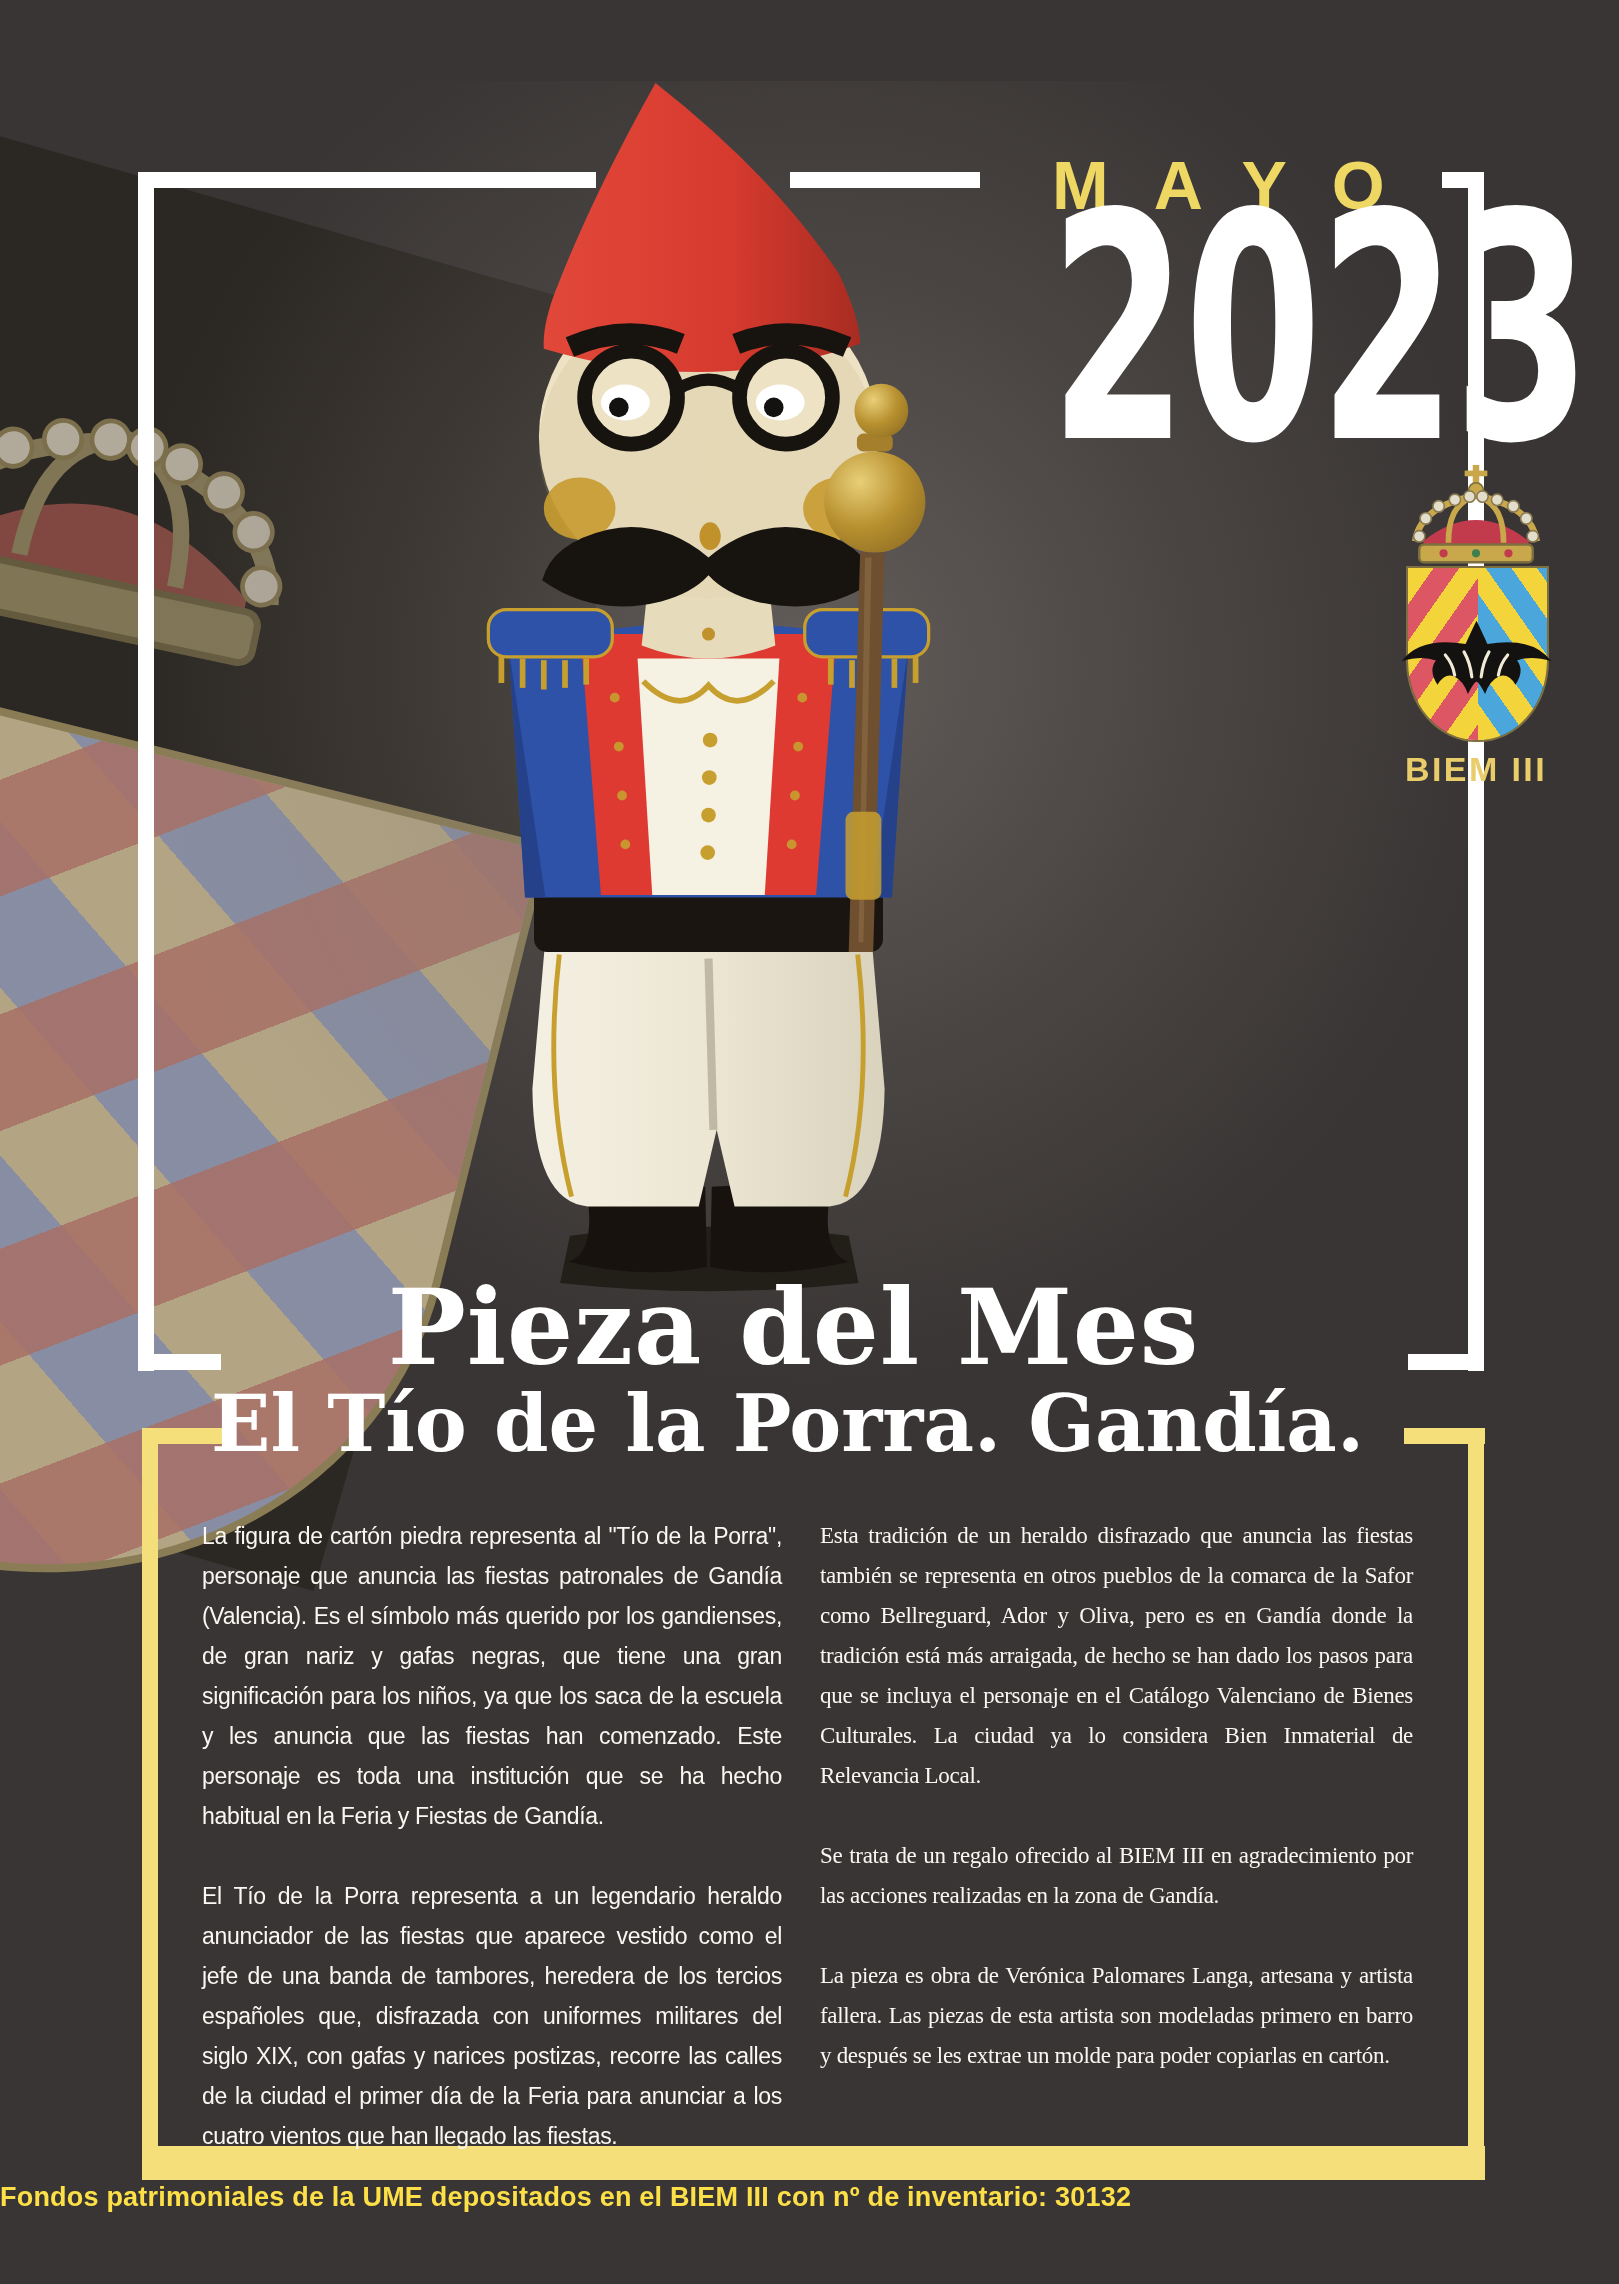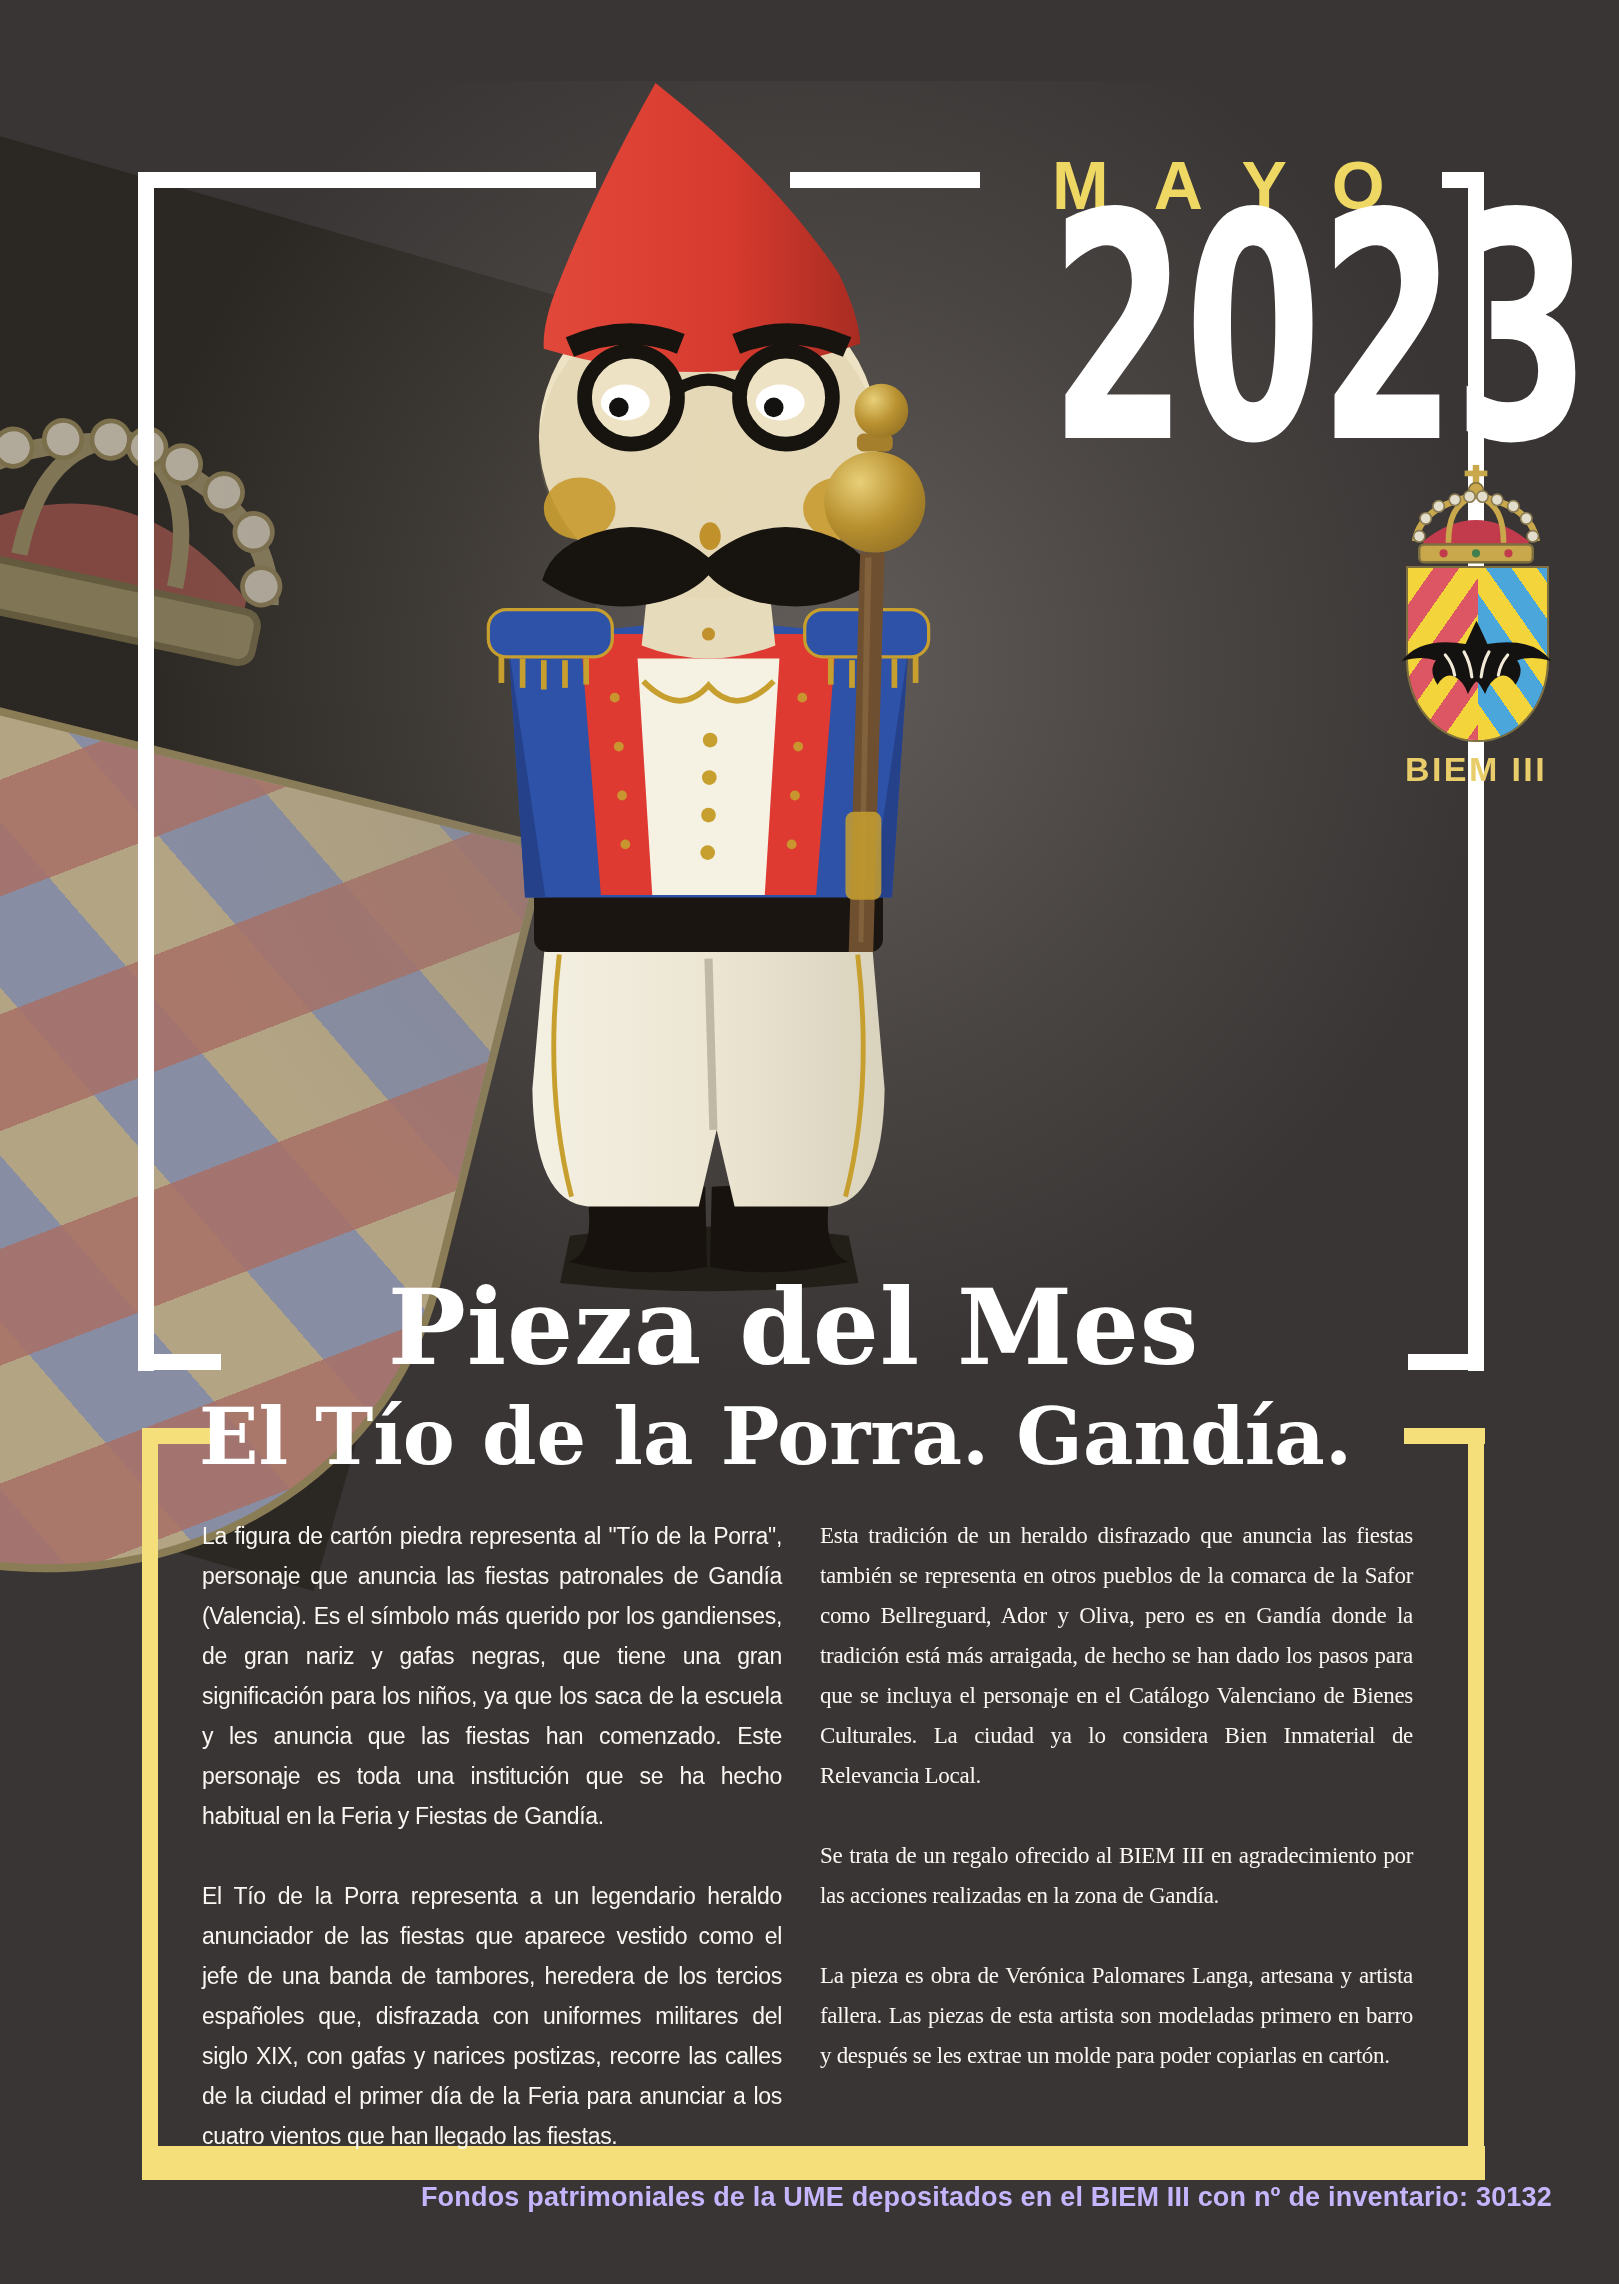--- a/index.html
+++ b/index.html
@@ -76,38 +76,37 @@
   }
   
   .statue{position:absolute;left:447px;top:78px;width:523px;height:1223px;}
   
   .title-main{
     position:absolute;left:105px;top:1273px;width:1377px;text-align:center;
     font-family:"DejaVu Serif",serif;font-weight:bold;font-size:104px;line-height:1.05;
     color:#ffffff;letter-spacing:0.8px;
   }
   .title-sub{
-    position:absolute;left:87px;top:1383px;width:1377px;text-align:center;
+    position:absolute;left:99px;top:1383px;width:1377px;text-align:center;
     font-family:"DejaVu Serif",serif;font-weight:bold;font-size:78px;line-height:1.05;
     color:#ffffff;
-    margin-top:13px;
   }
   
   .col{
     position:absolute;top:1516px;
     font-size:23px;line-height:40px;letter-spacing:-0.3px;
     color:#faf8f3;text-align:justify;
   }
   .col p{margin:0 0 40px 8px;}
   .col-left{left:194px;width:588px;}
   .col-right{left:812px;width:601px;font-family:Liberation Serif, serif;}
   
   .footer{
-    position:absolute;left:0;top:2182px;width:1552px;text-align:right;
-    font-size:27px;font-weight:bold;color:#c4b5fd;letter-spacing:0.2px;
+    position:absolute;left:0;top:2182px;width:1552px;text-align:left;
+    font-size:27px;font-weight:bold;color:#fde047;letter-spacing:0.2px;
   }
 </style>
 </head>
 <body>
 
 <div class="page">
 
   <div class="bg-backing"></div>
   <svg class="bg-crown" viewBox="0 0 180 125">
     <path d="M25,95 Q90,42 155,95 L155,112 L25,112 Z" fill="#8f4e46"></path>

